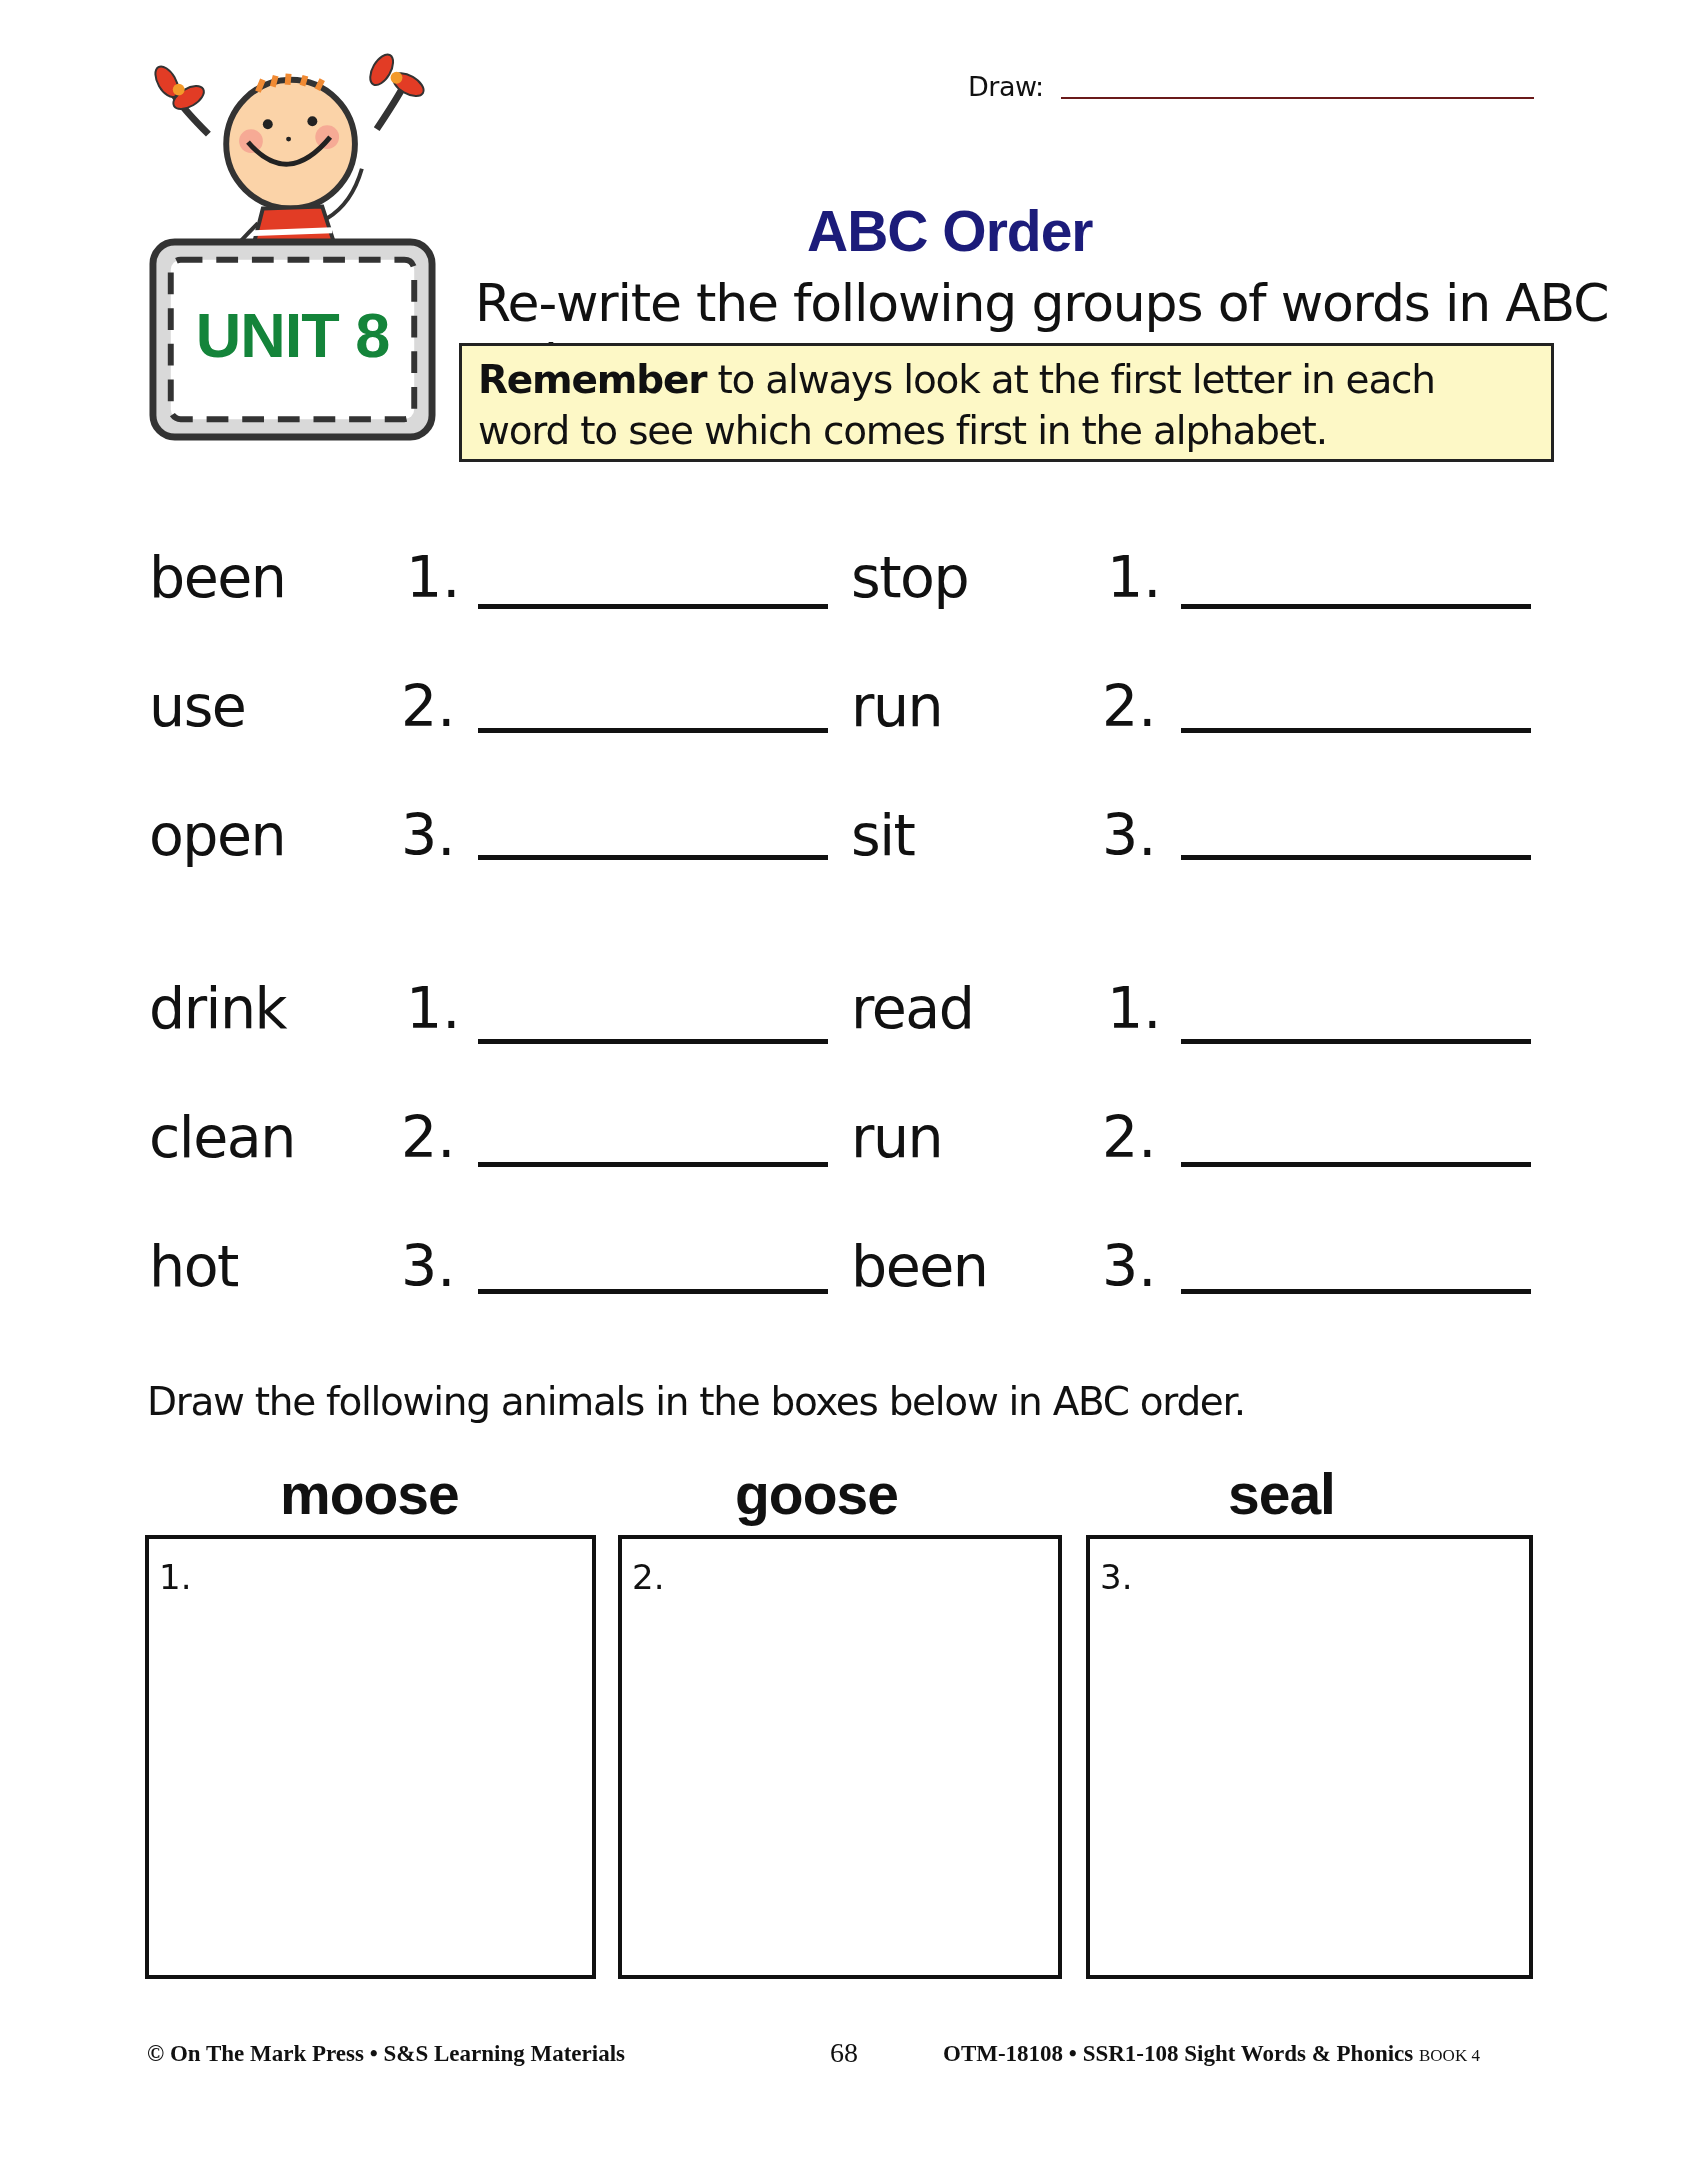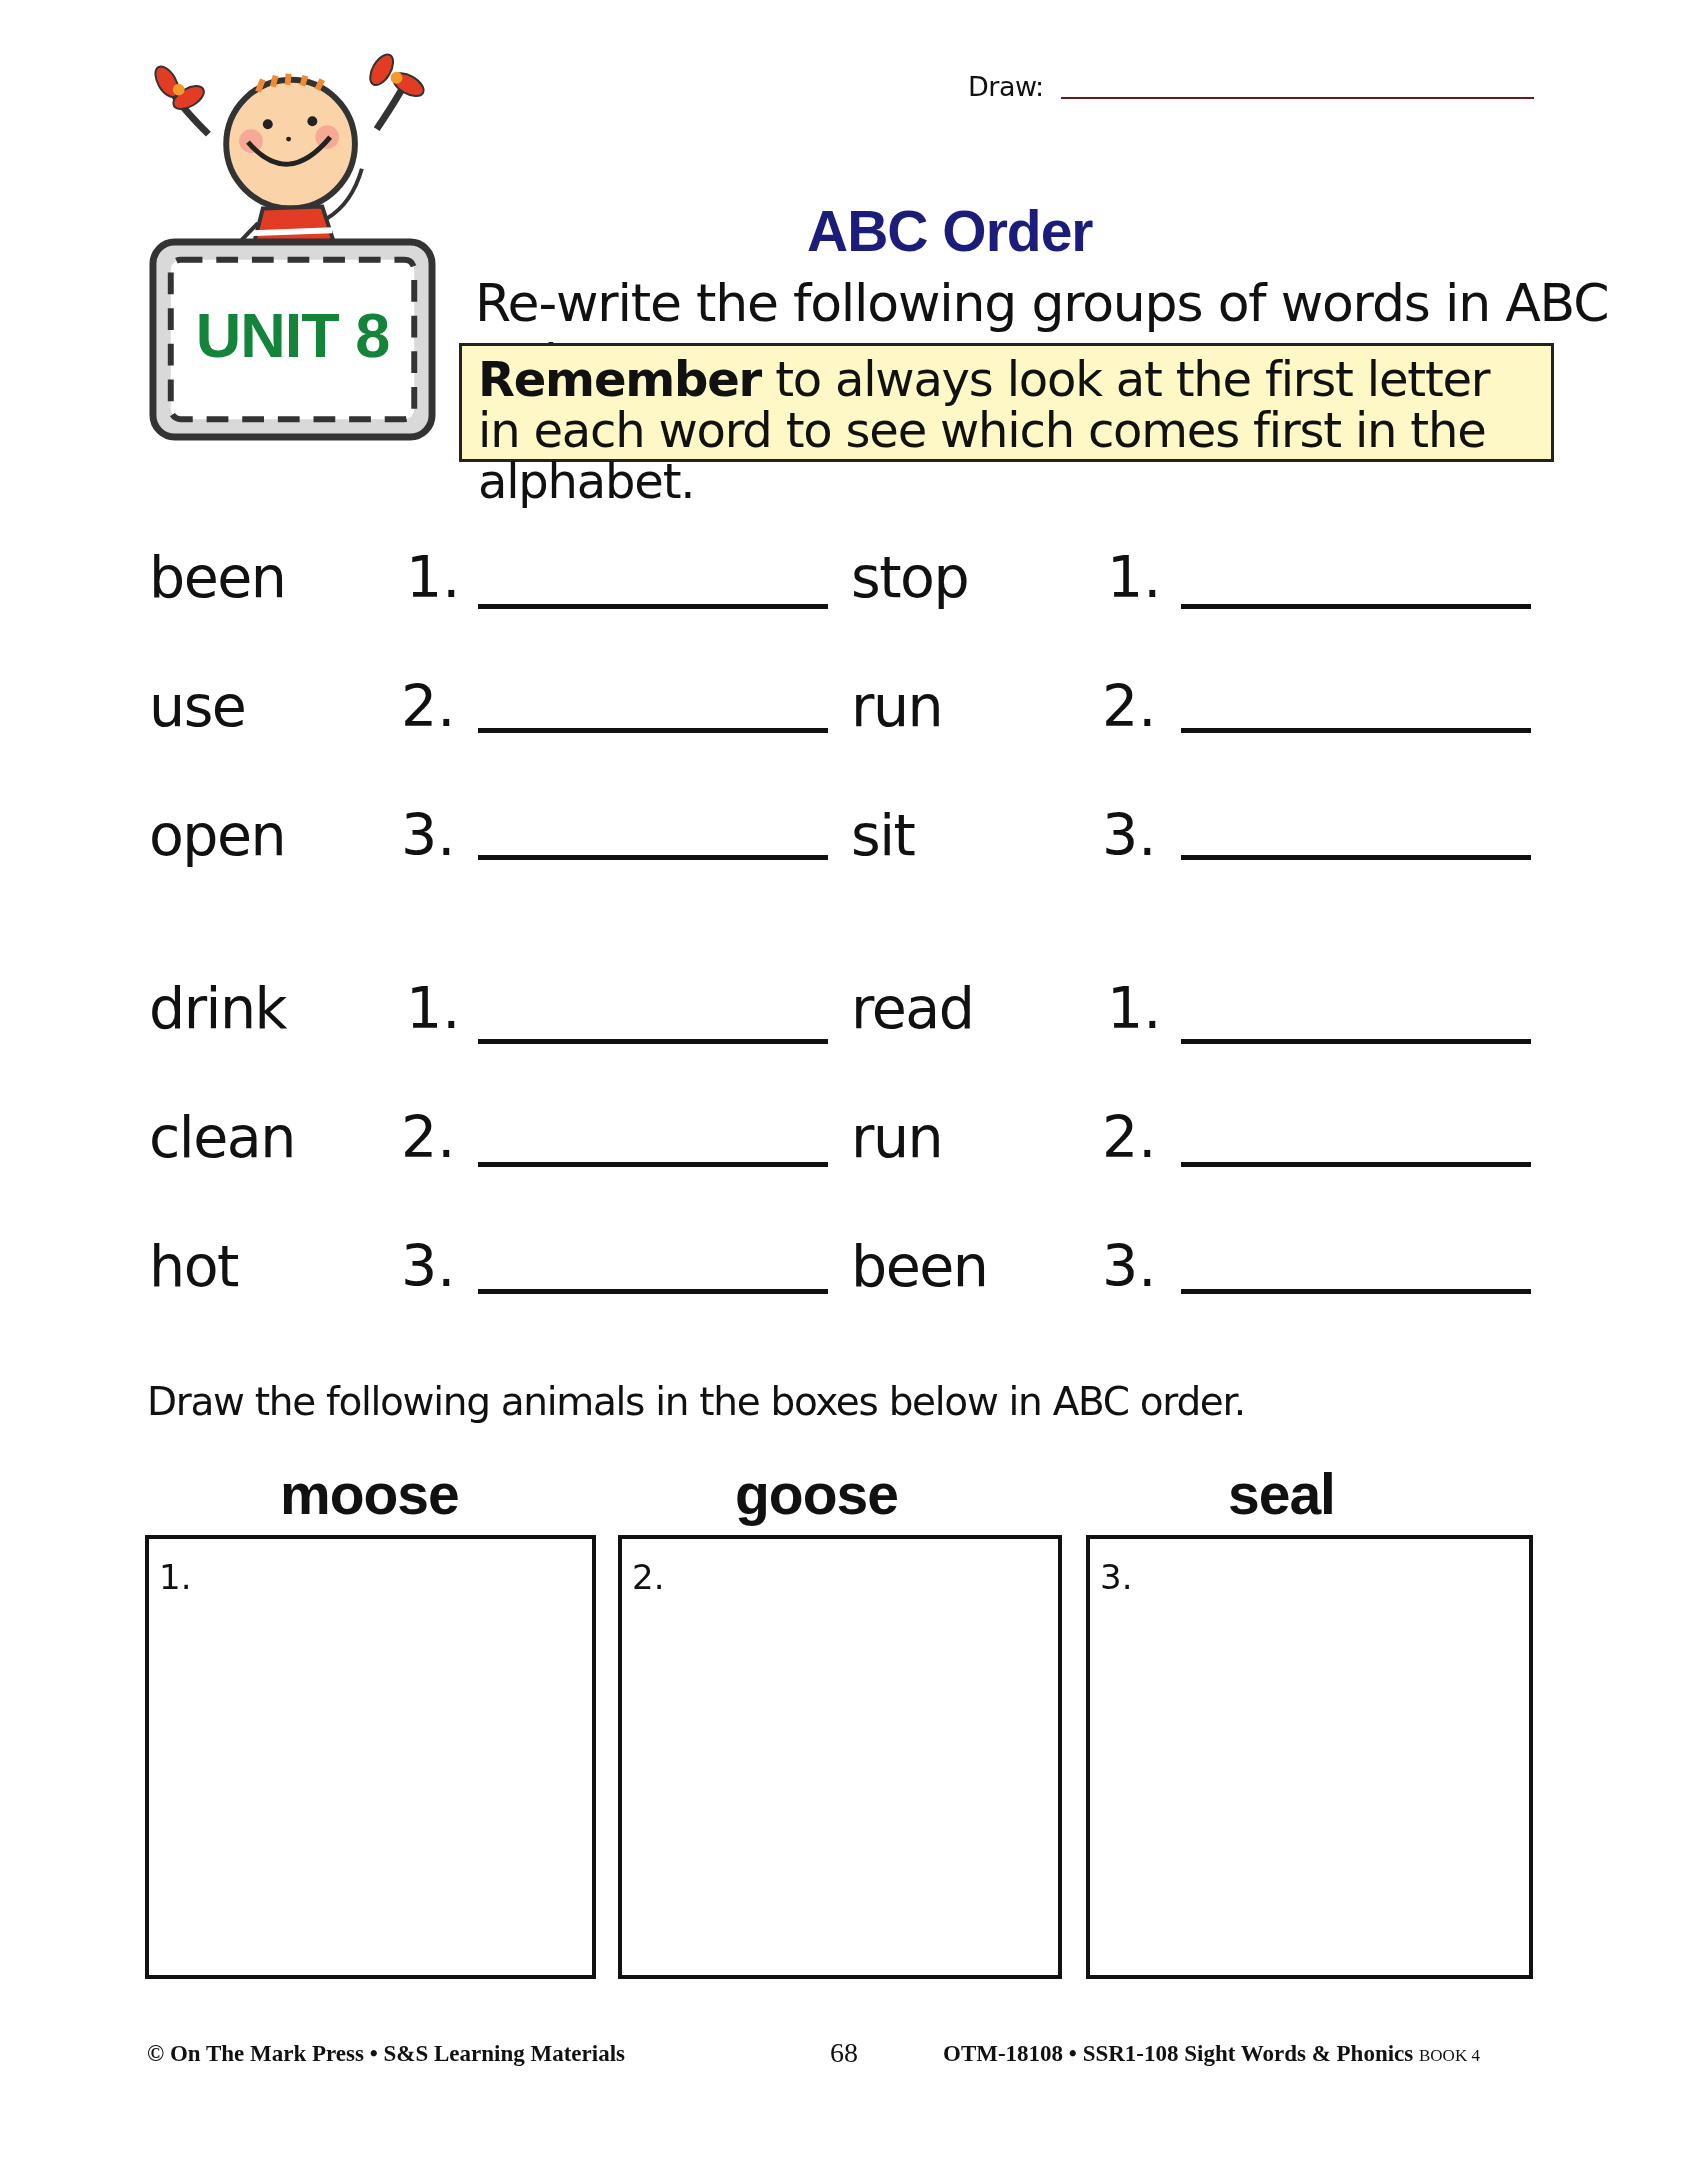--- a/index.html
+++ b/index.html
@@ -8,21 +8,21 @@
   .abs { position:absolute; }
 
   
   .name-label { left:968px; top:71px; font-size:27px; letter-spacing:-0.5px; }
   .name-line { left:1061px; top:97px; width:473px; border-bottom:2px solid #6a1a1a; height:0; }
   .title { left:807px; top:178px; font-size:57px; font-weight:bold; color:#1c1c7a;
            font-family:"Liberation Sans", sans-serif; letter-spacing:-1px;margin-top:20px; }
   .instructions { left:475px; top:273px; font-size:52px; letter-spacing:-1.2px; }
   .remember-box { left:459px; top:343px; width:1095px; height:119px; background:#fdf8c6;
                   border:3px solid #222; box-sizing:border-box; padding:8px 16px;
-                  font-size:48px; line-height:51px; letter-spacing:-1.2px; }
+                  font-size:39px; line-height:51px; letter-spacing:-1.2px; }
   .remember-box b { font-weight:bold; }
 
   
   .badge { left:149px; top:238px; width:287px; height:203px; }
 
   
   .word { font-size:57px; letter-spacing:-1.5px; line-height:1; }
   .num  { font-size:57px; line-height:1; }
   .blank { height:0; border-bottom:5px solid #111; width:350px; }
 

